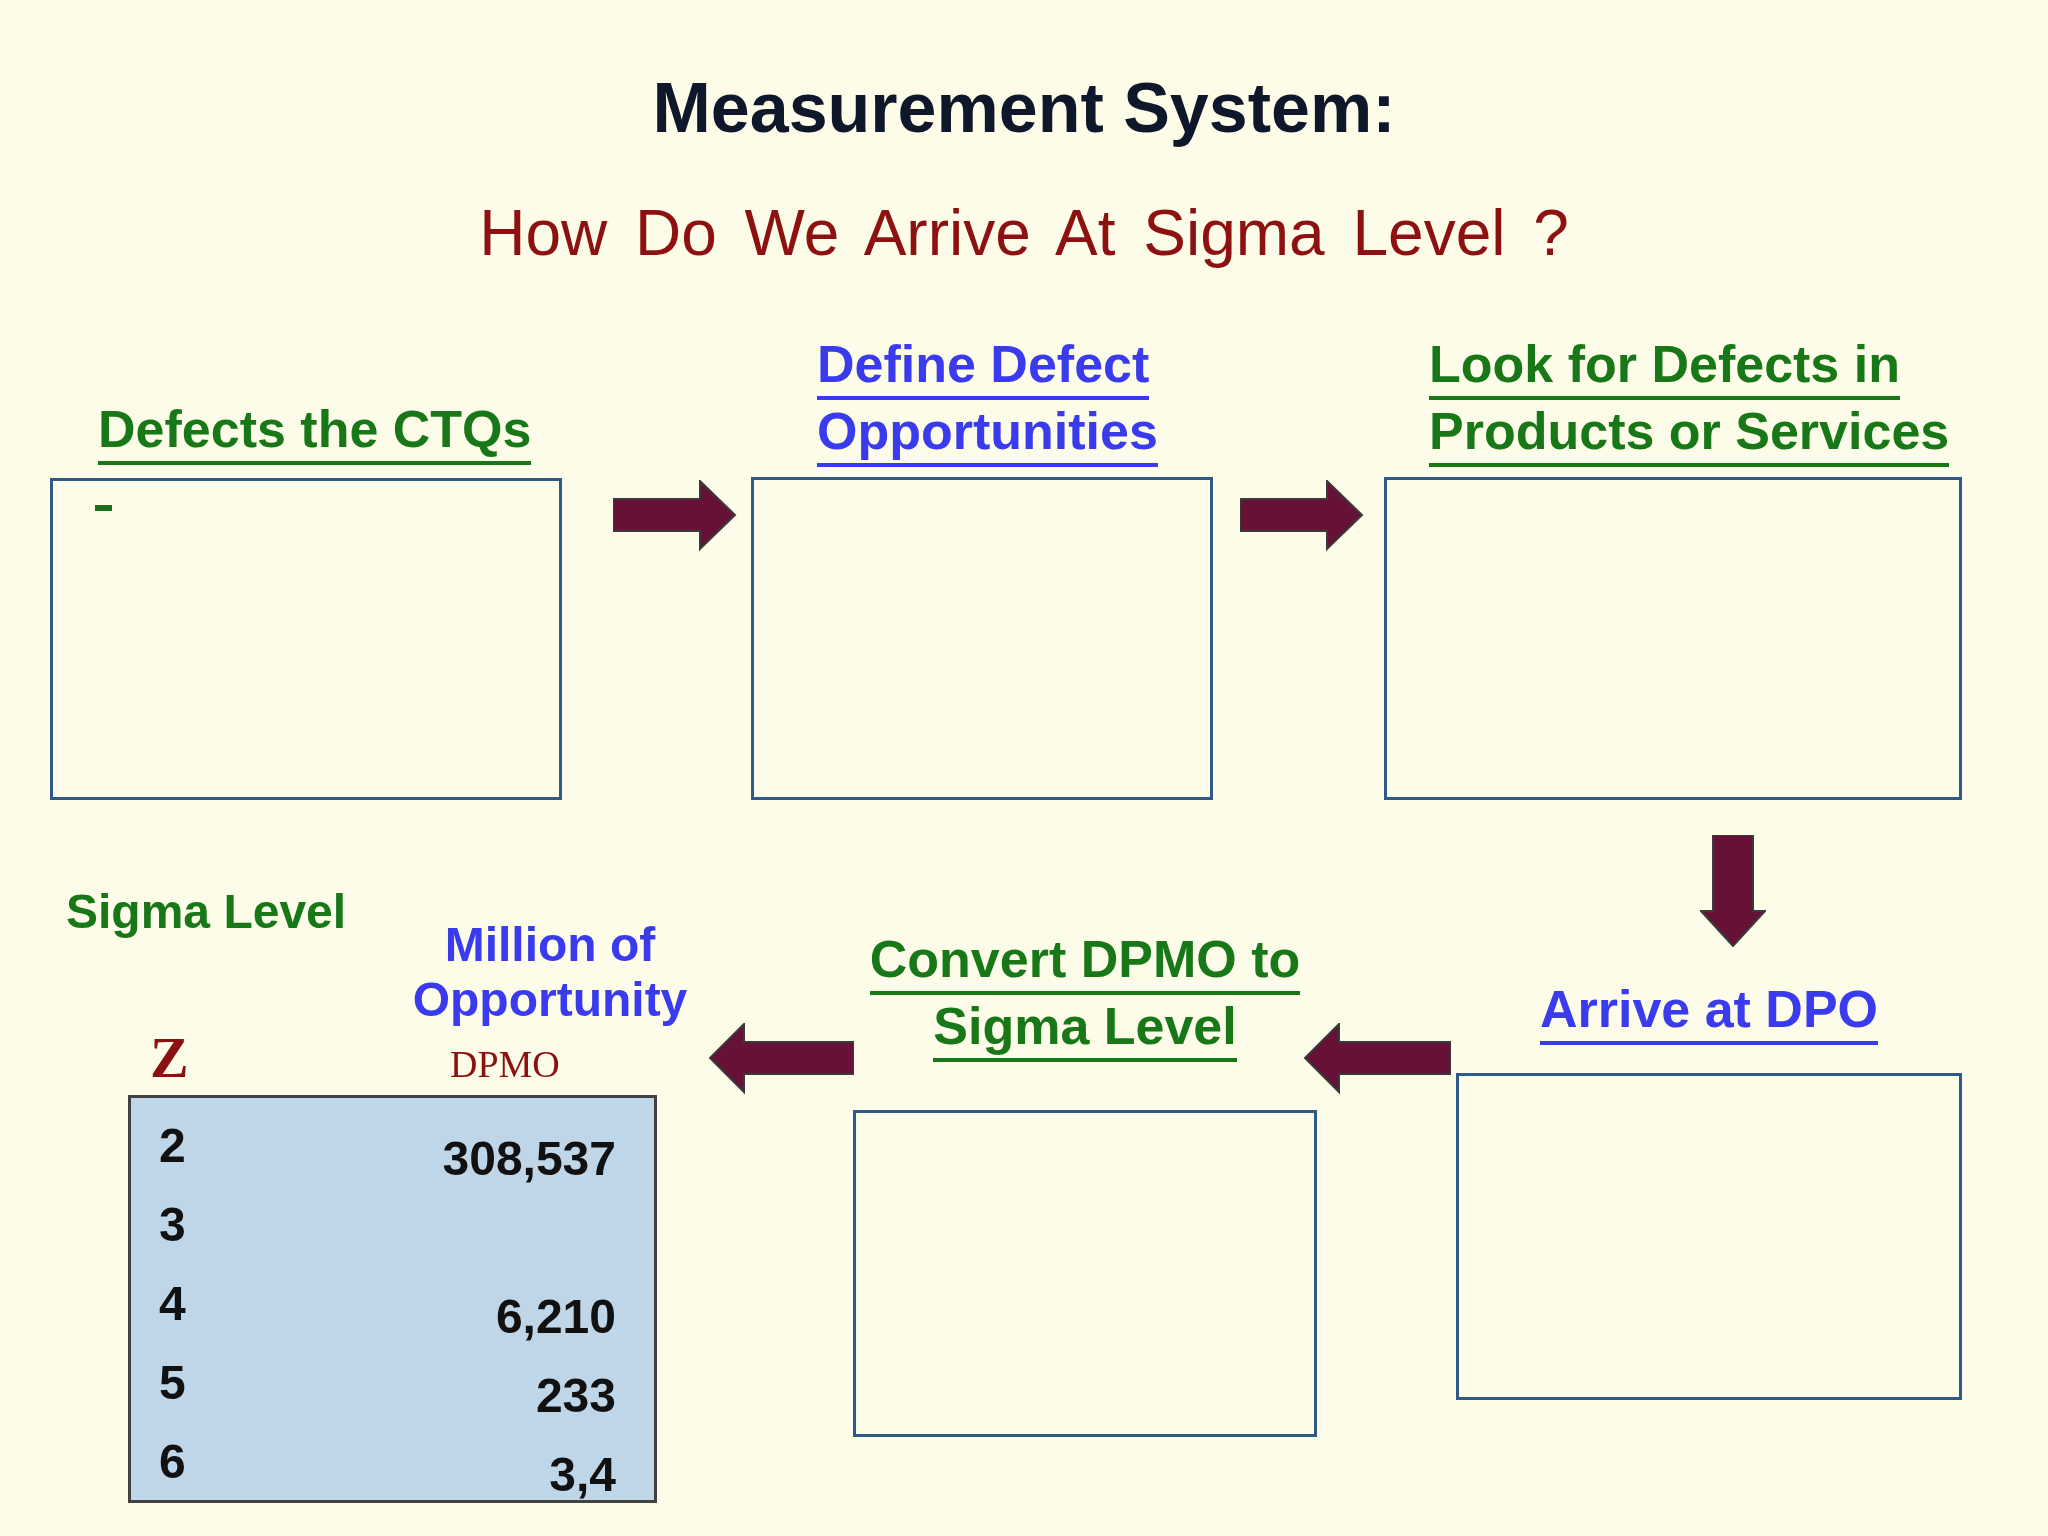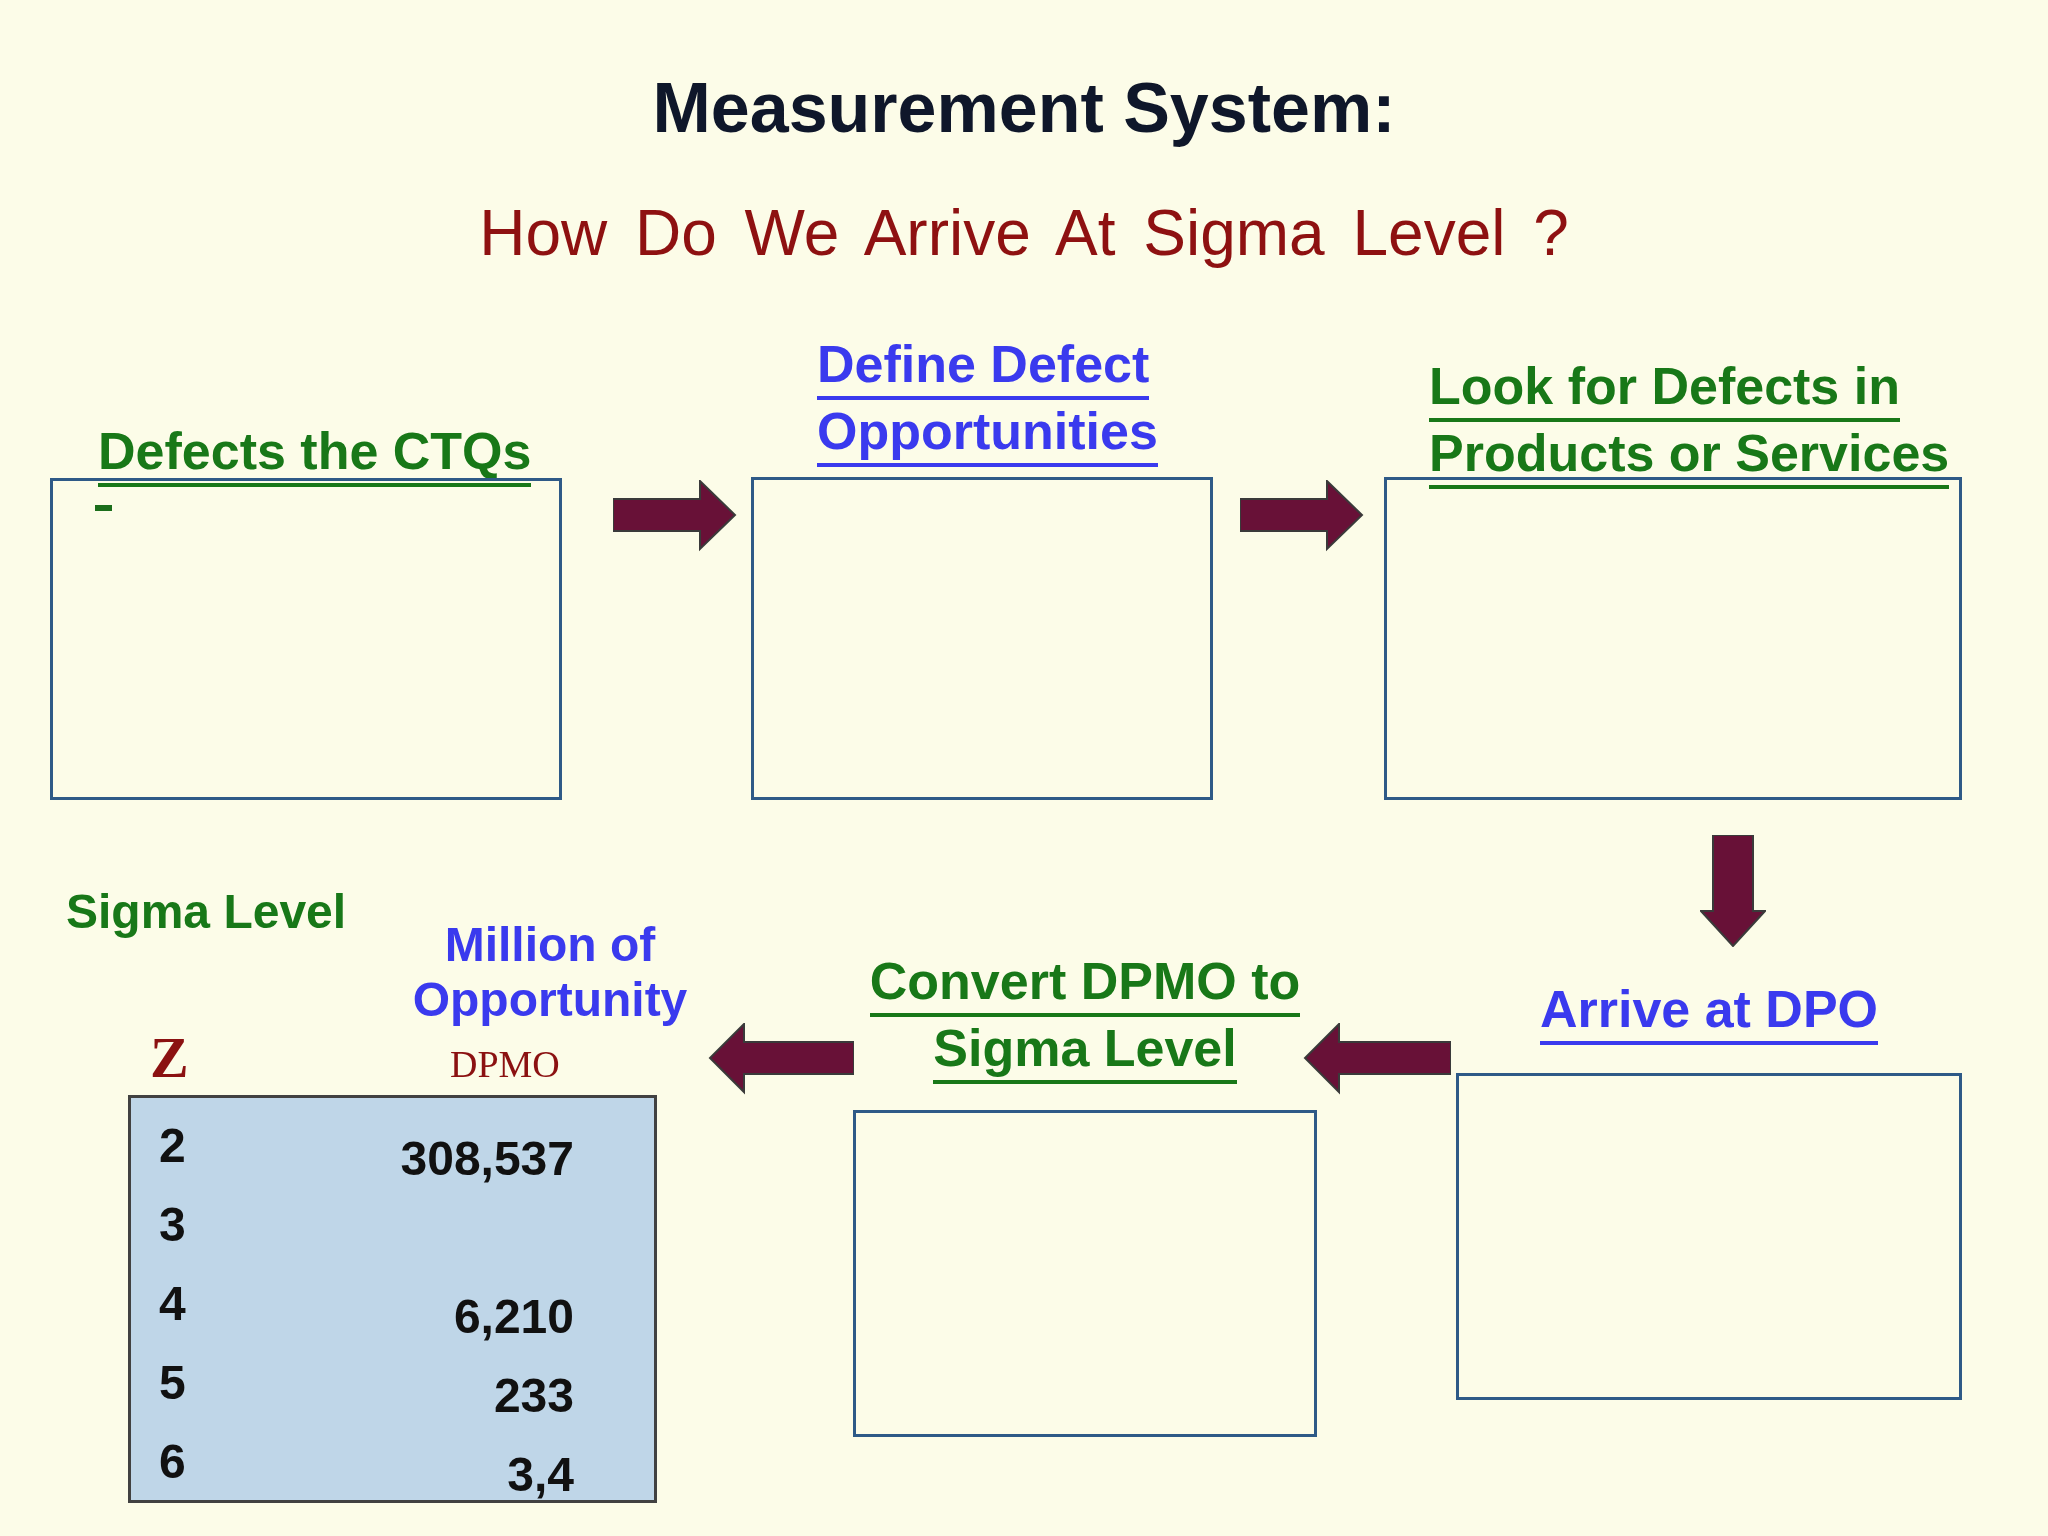--- a/index.html
+++ b/index.html
@@ -9,21 +9,21 @@
   .abs{position:absolute;}
 
   
   .title1{left:0;top:68px;width:2048px;text-align:center;
           font-size:70px;font-weight:bold;color:#0f172a;}
   .title2{left:0;top:196px;width:2048px;text-align:center;
           font-size:64px;font-weight:normal;color:#8E1111;word-spacing:10px;}
 
   
   .step-heading{font-weight:bold;font-size:52px;line-height:62px;}
-  .green{color:#187818;margin-top:22px;}
+  .green{color:#187818;}
   .blue{color:#3A3AEE;}
   .u{display:inline-block;border-bottom:4px solid currentColor;padding-bottom:1px;}
 
   .h-identify{left:98px;top:398px;}
   .h-define{left:817px;top:333px;}
   .h-look{left:1429px;top:333px;}
   .h-convert{left:790px;top:928px;width:590px;text-align:center;}
   .h-arrive{left:1456px;top:978px;width:506px;text-align:center;}
 
   
@@ -44,21 +44,21 @@
          font-family:"Liberation Serif",serif;color:#8B1111;}
   .lbl-dpmo{left:450px;top:1042px;font-size:38px;font-weight:normal;
             font-family:"Liberation Serif",serif;color:#8B1111;text-align:right;}
 
   
   .sigma-table{left:128px;top:1095px;width:529px;height:408px;box-sizing:border-box;
                background:#BFD6E8;border:3px solid #414141;padding-top:8px;}
   .srow{height:79px;display:flex;align-items:center;
         font-size:48px;font-weight:bold;color:#111;}
   .srow .zv{padding-left:28px;width:90px;}
-  .srow .dv{flex:1;text-align:right;padding-right:80px;margin-top:26px;}
+  .srow .dv{flex:1;text-align:right;padding-right:38px;margin-top:26px;}
 
   svg.arrow{display:block;}
 </style>
 </head>
 <body>
 
 <div id="slide">
 
   <div class="abs title1">Measurement System:</div>
   <div class="abs title2">How Do We Arrive At Sigma Level ?</div>

